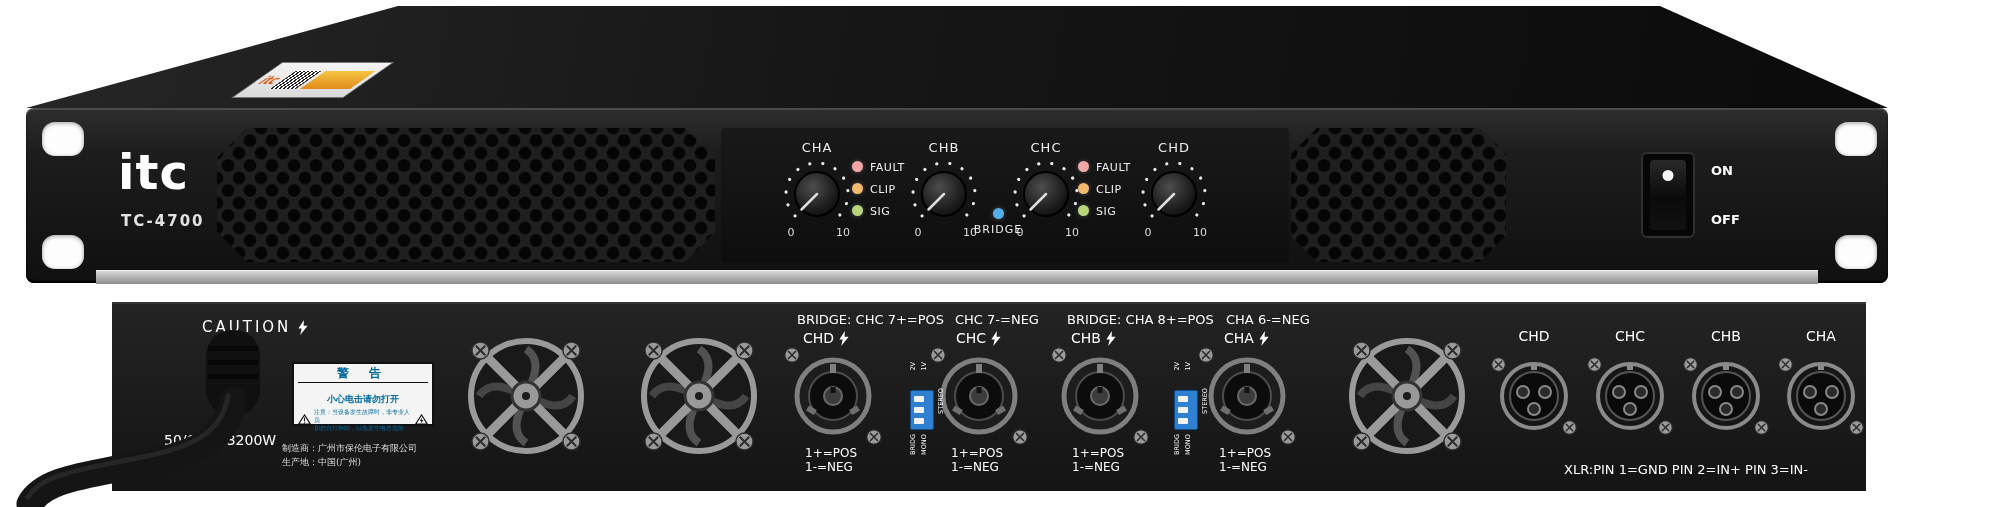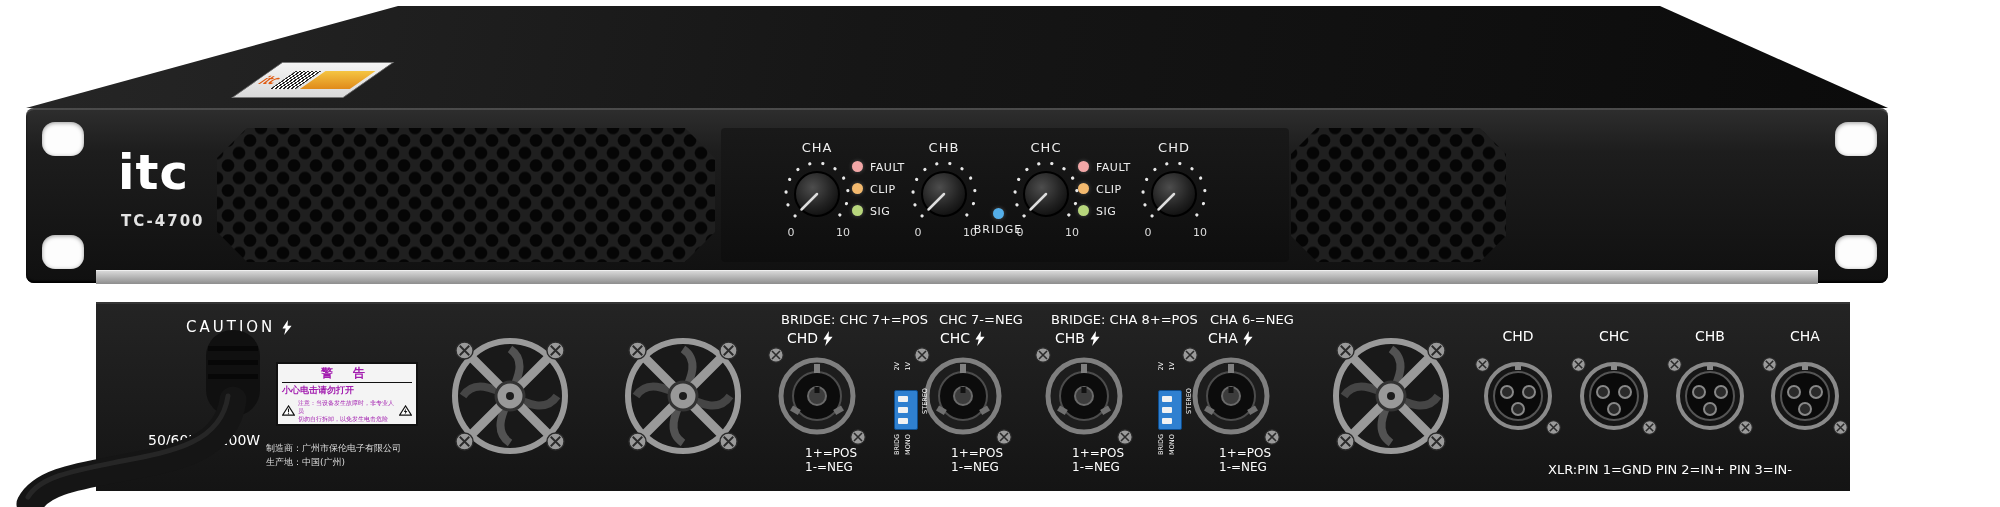--- a/index.html
+++ b/index.html
@@ -52,44 +52,44 @@
   .power-label{color:#eee;font-size:11px;letter-spacing:1px;}
 
   .power-switch{position:absolute;left:1641px;top:152px;display:flex;gap:16px;}
   .sw-body{width:54px;height:86px;background:#060606;border:2px solid #303030;border-radius:6px;
     display:flex;align-items:center;justify-content:center;box-sizing:border-box;}
   .rocker{width:36px;height:70px;background:linear-gradient(180deg,#292929,#0a0a0a 55%,#121212);border-radius:4px;position:relative;}
   .rocker-dot{position:absolute;left:50%;top:10px;transform:translateX(-50%);width:11px;height:11px;border-radius:50%;background:#f2f2f2;}
   .sw-labels{display:flex;flex-direction:column;justify-content:space-between;padding:11px 0;color:#fff;font-size:13px;font-weight:bold;}
 
   
-  .rear-panel{position:absolute;left:96px;top:302px;width:1754px;height:189px;
+  .rear-panel{position:absolute;left:112px;top:302px;width:1754px;height:189px;
     background:linear-gradient(180deg,#242424,#141414);box-shadow:inset 0 2px 0 rgba(255,255,255,.08);}
 
   .caution{position:absolute;left:90px;top:16px;color:#fff;font-size:15px;letter-spacing:3px;display:flex;align-items:center;gap:7px;}
   .bolt{width:10px;height:15px;color:#fff;}
 
   .warn-label{position:absolute;left:180px;top:60px;width:142px;height:64px;background:#f4f4f4;border:2px solid #111;
-    box-sizing:border-box;padding:1px 4px;display:flex;flex-direction:column;color:#a21caf;}
+    box-sizing:border-box;padding:1px 4px;display:flex;flex-direction:column;align-items:center;color:#0369a1;}
   .warn-title{font-size:12px;font-weight:bold;letter-spacing:8px;border-bottom:1px solid #111;width:100%;text-align:center;}
-  .warn-sub{font-size:9px;font-weight:bold;margin-top:1px;}
+  .warn-sub{font-size:9px;font-weight:bold;margin-top:10px;}
   .warn-note{display:flex;align-items:center;gap:3px;margin-top:2px;}
   .warn-note-text{font-size:6px;line-height:1.3;}
   .warn-tri{width:13px;height:11px;flex:0 0 auto;}
 
   .rating{position:absolute;left:52px;top:130px;color:#fff;font-size:14px;white-space:nowrap;}
   .maker{position:absolute;left:170px;top:140px;color:#ddd;font-size:9px;line-height:1.55;}
 
   .fan{position:absolute;top:19px;}
   .speakon{position:absolute;top:39px;}
   .xlr{position:absolute;top:49px;}
 
   .bridge-text{position:absolute;top:10px;color:#fff;font-size:13px;white-space:nowrap;}
   .ch-label{position:absolute;top:28px;color:#fff;font-size:14px;display:flex;align-items:center;gap:5px;}
-  .pin-label{position:absolute;top:144px;color:#fff;font-size:12px;line-height:1.2;white-space:nowrap;margin-left:16px;}
+  .pin-label{position:absolute;top:144px;color:#fff;font-size:12px;line-height:1.2;white-space:nowrap;}
   .xlr-ch{position:absolute;top:26px;width:60px;text-align:center;color:#fff;font-size:14px;}
   .xlr-note{position:absolute;left:1452px;top:160px;color:#fff;font-size:13px;white-space:nowrap;}
 
   .dip{position:absolute;top:60px;width:46px;height:104px;}
   .dip-body{position:absolute;left:10px;top:28px;width:24px;height:40px;background:#2f80d0;border:1px solid #0d4c8c;border-radius:2px;
     display:flex;flex-direction:column;justify-content:space-evenly;align-items:flex-start;padding-left:3px;box-sizing:border-box;}
   .dip-toggle{width:10px;height:6px;background:#f2f2f2;border-radius:1px;}
   .dip-top{position:absolute;left:9px;top:0;display:flex;gap:3px;}
   .dip-top span,.dip-bot span{writing-mode:vertical-rl;transform:rotate(180deg);color:#fff;font-size:6.5px;}
   .dip-stereo{position:absolute;left:37px;top:26px;writing-mode:vertical-rl;transform:rotate(180deg);color:#fff;font-size:6.5px;}
@@ -202,20 +202,31 @@
       <span class="led-dot" style="background: rgb(183, 214, 124);"></span>
       <span class="led-label">SIG</span>
     </div>
   </div>
 
   <div class="power-block">
     <span class="led-dot" style="background: rgb(84, 174, 232);"></span>
     <span class="power-label">BRIDGE</span>
   </div>
 
+  <div class="power-switch">
+    <div class="sw-body">
+      <div class="rocker">
+        <span class="rocker-dot"></span>
+      </div>
+    </div>
+    <div class="sw-labels">
+      <span>ON</span>
+      <span>OFF</span>
+    </div>
+  </div>
 
   <div class="rear-panel">
 
     <div class="caution">
       <span>CAUTION</span>
       <svg class="bolt" viewBox="0 0 10 16">
           <use href="#boltSym"></use>
         </svg>
     </div>
 

